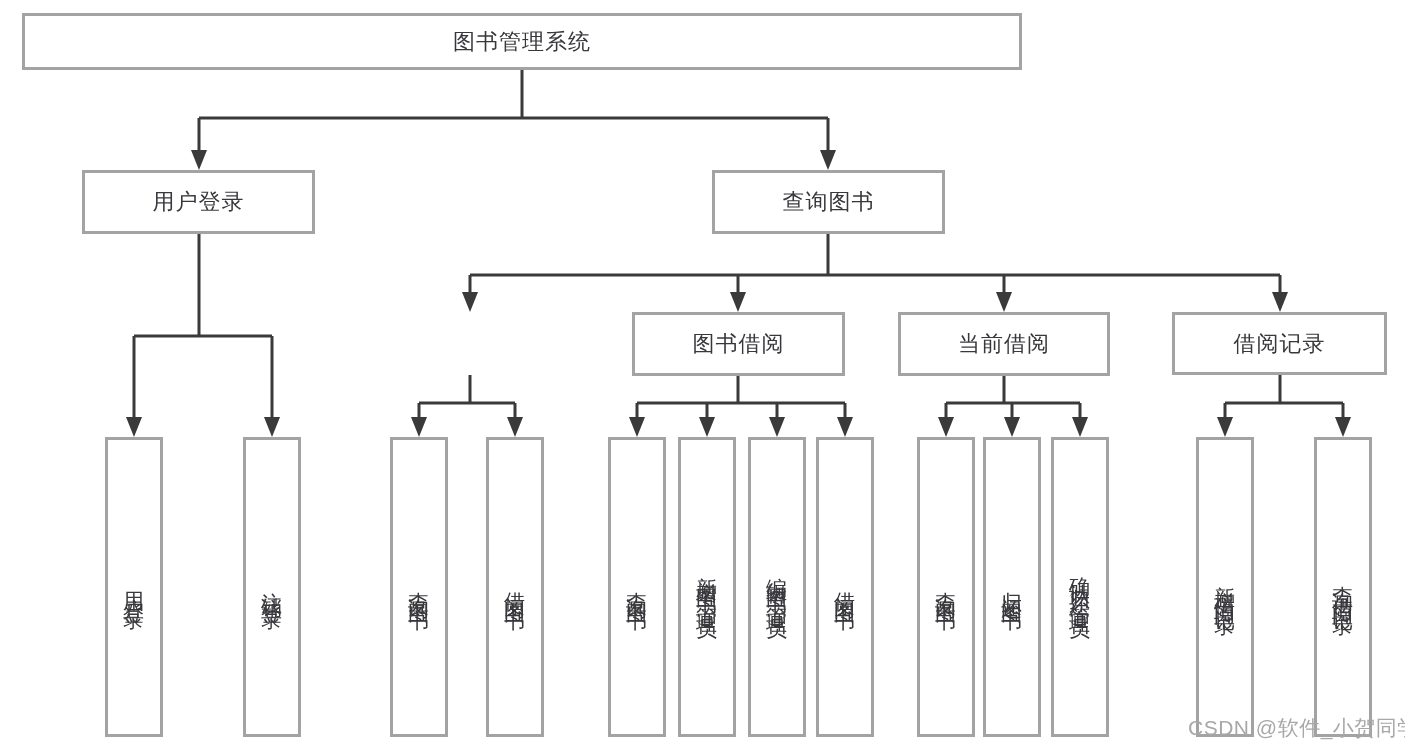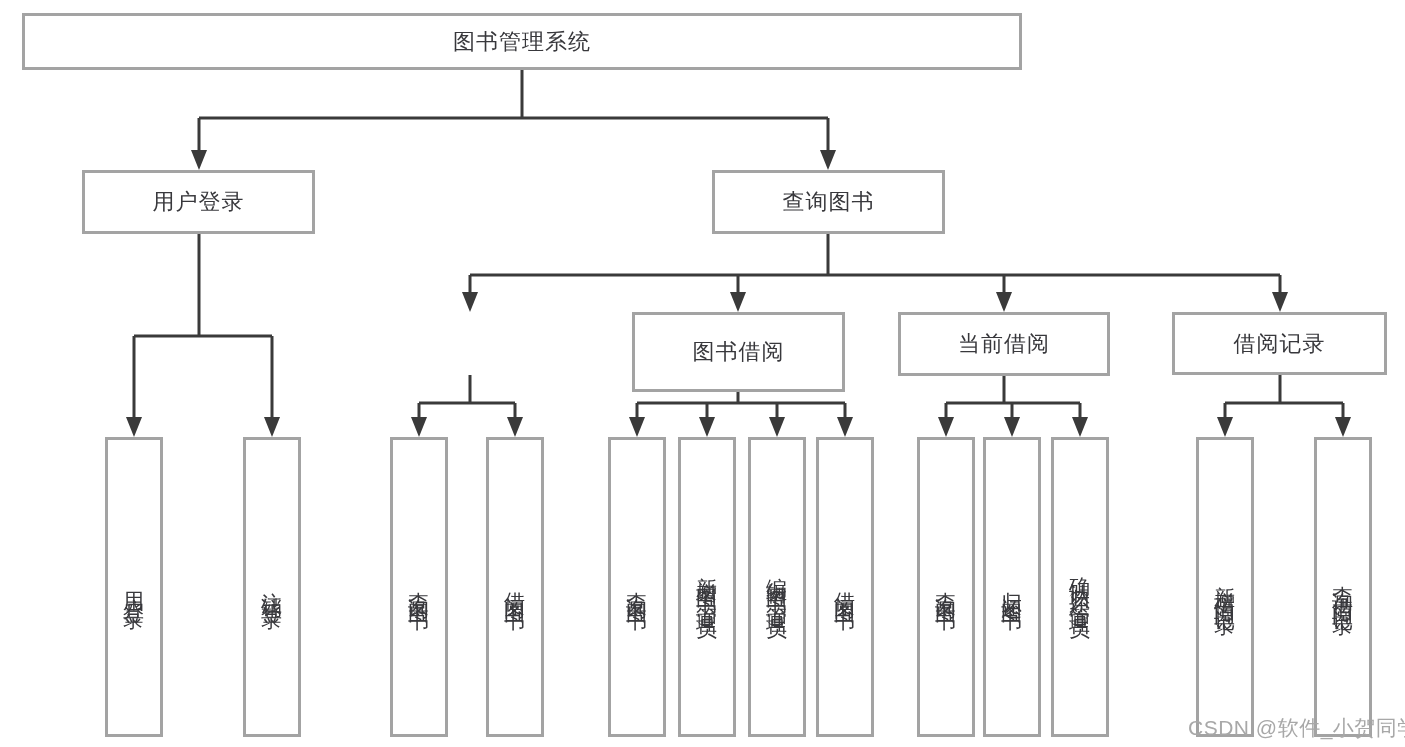--- a/index.html
+++ b/index.html
@@ -104,21 +104,21 @@
     <span>图书管理系统</span>
   </div>
 
   <div class="node hnode" style="left:82px; top:170px; width:233px; height:64px;">
     <span>用户登录</span>
   </div>
   <div class="node hnode" style="left:712px; top:170px; width:233px; height:64px;">
     <span>查询图书</span>
   </div>
 
-  <div class="node hnode" style="left:632px; top:312px; width:213px; height:80px;">
+  <div class="node hnode" style="left:632px; top:312px; width:213px; height:64px;">
     <span>图书借阅</span>
   </div>
   <div class="node hnode" style="left:898px; top:312px; width:212px; height:64px;">
     <span>当前借阅</span>
   </div>
   <div class="node hnode" style="left:1172px; top:312px; width:215px; height:63px;">
     <span>借阅记录</span>
   </div>
 
   <div class="node vnode" style="left:105px; top:437px; width:58px; height:300px;">

